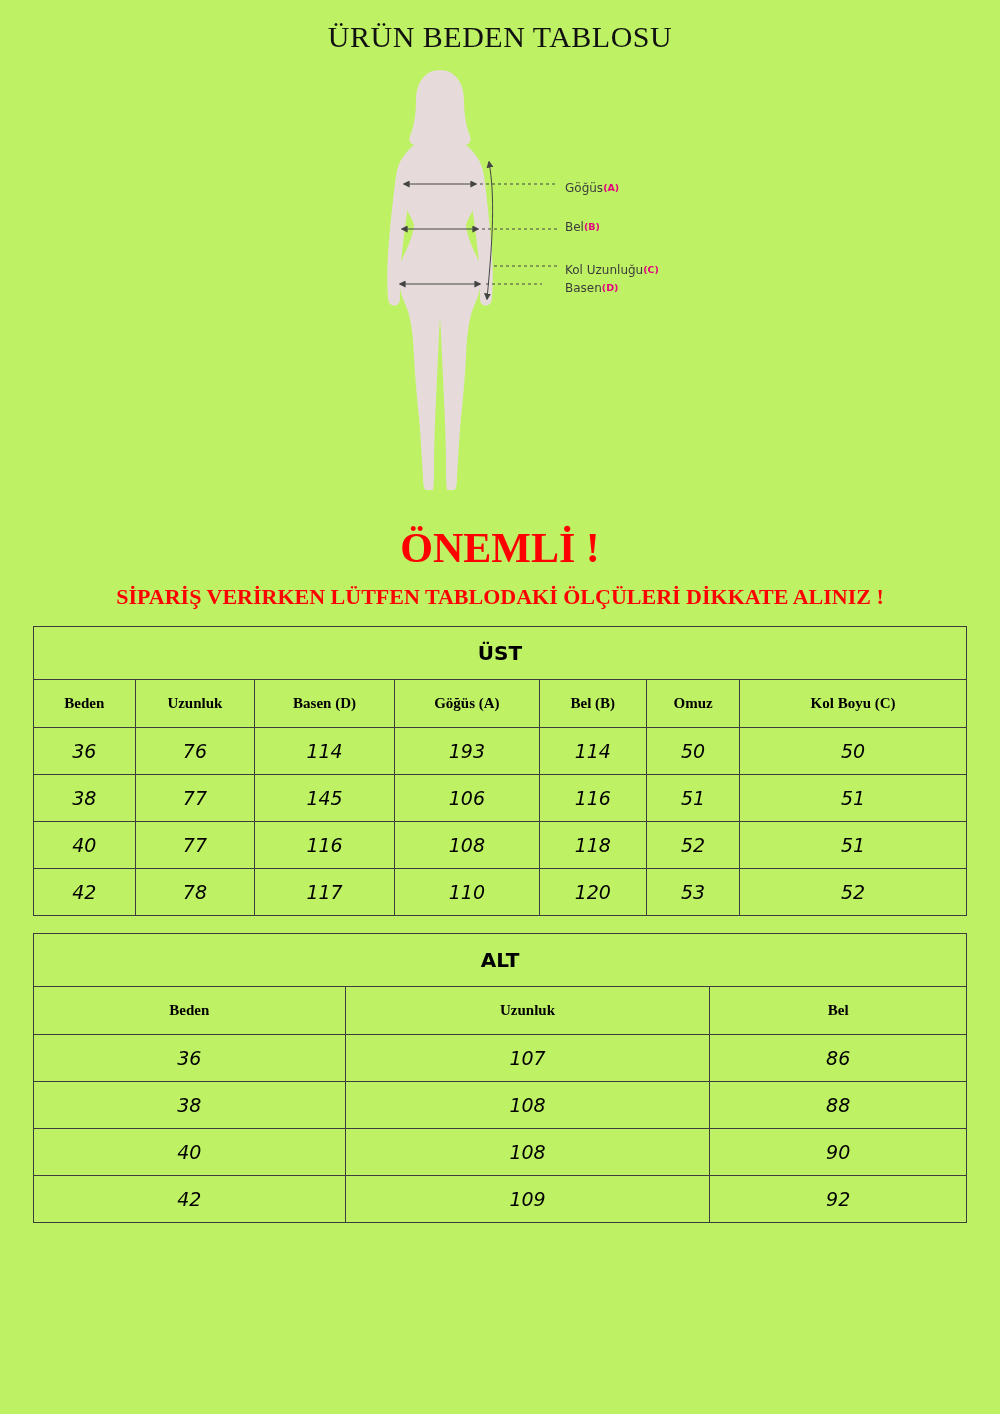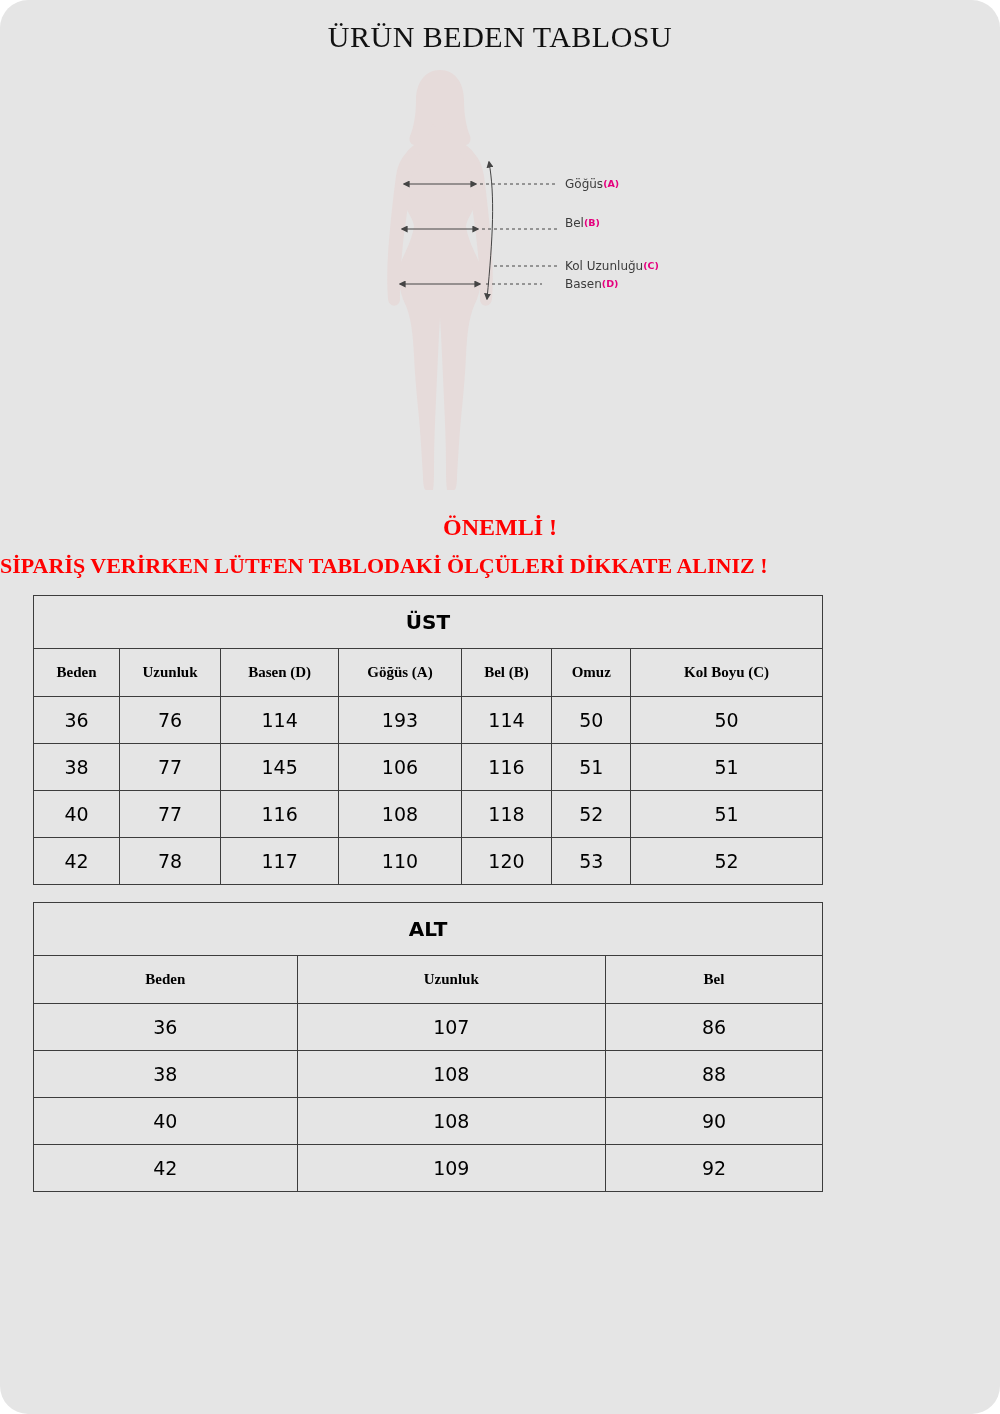--- a/index.html
+++ b/index.html
@@ -1,54 +1,54 @@
 <!DOCTYPE html>
 <html><head>
 <meta charset="utf-8">
 <style>
   html,body{margin:0;padding:0;background:#ffffff;}
   .page{
-    position:relative;width:1000px;height:1414px;background:#e5e5e5;
-    font-family:"DejaVu Sans",sans-serif;color:#000;overflow:hidden;border-radius:28px;
+    position:relative;width:1000px;height:1414px;background:#bef264;
+    font-family:"DejaVu Sans",sans-serif;color:#000;overflow:hidden;
   }
   .main-title{
     padding-top:20px;text-align:center;
     font-family:"Liberation Serif",serif;font-size:30px;font-weight:400;
     letter-spacing:.5px;color:#111;
   }
   
   .figure-area{position:relative;height:448px;margin-top:12px;}
   .silhouette-svg{position:absolute;left:330px;top:0;}
   .measure-svg{position:absolute;left:0;top:0;}
   .measure-label{
     position:absolute;left:565px;font-size:12px;color:#3c3c3c;
-    white-space:nowrap;line-height:14px;
+    white-space:nowrap;line-height:22px;
   }
   .measure-label .letter{
     color:#e5007e;font-weight:bold;font-size:9.5px;position:relative;top:-1px;
   }
   
   .important-heading{
-    text-align:center;color:#ff0000;
-    font-family:"Liberation Serif",serif;font-weight:bold;font-size:24px;
+    margin-top:10px;text-align:center;color:#ff0000;
+    font-family:"Liberation Serif",serif;font-weight:bold;font-size:42px;
   }
   .important-note{
-    margin-top:12px;text-align:left;color:#ff0000;
+    margin-top:12px;text-align:center;color:#ff0000;
     font-family:"Liberation Serif",serif;font-weight:bold;font-size:22px;
   }
   
-  .tables-wrap{margin:16px 33px 0 33px;width:790px;}
+  .tables-wrap{margin:16px 33px 0 33px;width:934px;}
   table.size-table{border-collapse:collapse;width:100%;table-layout:fixed;}
   table.size-table th,table.size-table td{
     border:1px solid #3d3d3d;text-align:center;vertical-align:middle;
     font-family:"DejaVu Sans",sans-serif;
   }
   table.size-table .section-row th{font-size:20px;font-weight:bold;padding:14px 2px;}
   table.size-table .header-row th{font-size:15px;font-weight:bold;padding:15px 2px;font-family:Liberation Serif, serif;}
-  table.size-table td{font-size:19px;font-weight:normal;padding:12px 2px;}
+  table.size-table td{font-size:19px;font-weight:normal;padding:12px 2px;font-style:italic;}
   table.alt-table{margin-top:17px;}
 </style>
 </head>
 <body>
 
 <div class="page">
 
   <div class="main-title">ÜRÜN BEDEN TABLOSU</div>
 
   <div class="figure-area">

